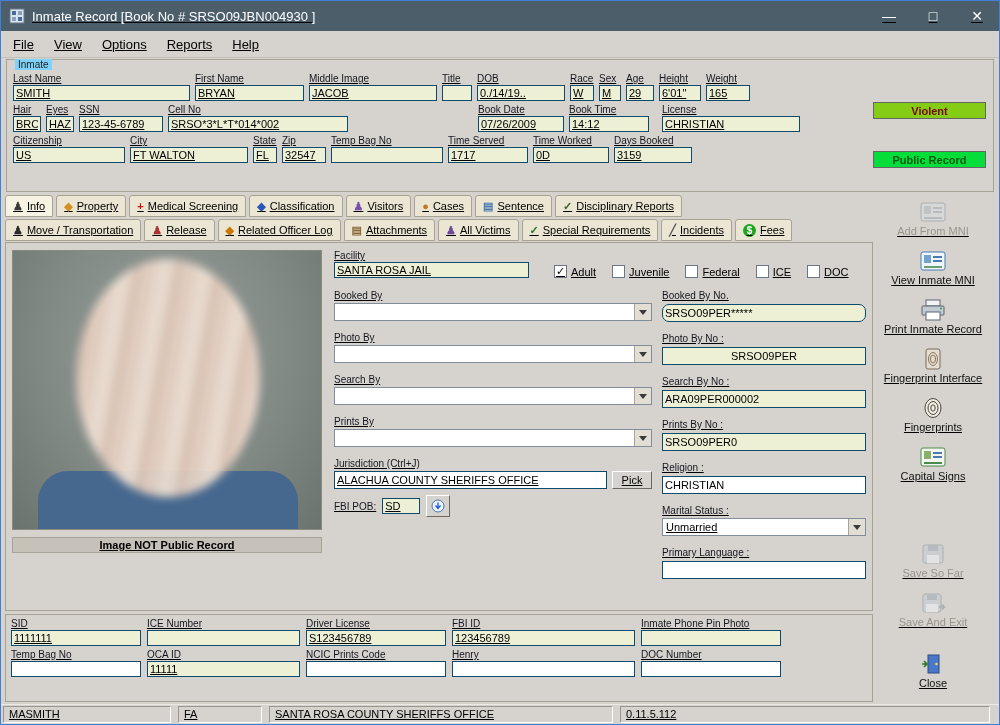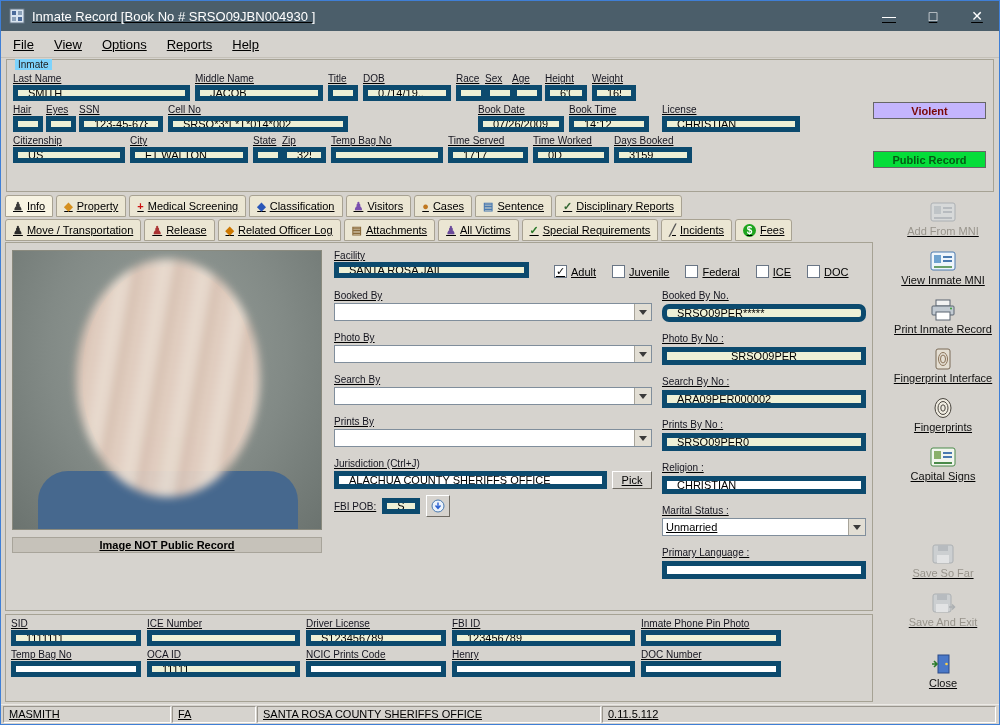--- a/index.html
+++ b/index.html
@@ -16,21 +16,21 @@
   
   .menubar { flex:0 0 27px; display:flex; align-items:center; font-size:13px; color:#000; padding-left:2px; border-bottom:1px solid #c4c0b8; background:#d6d3ce; }
   .mi { padding:4px 10px; }
 
   
   .groupbox { flex:0 0 133px; margin:1px 5px 2px; border:1px solid #a6a294; position:relative; padding:13px 4px 4px 6px; }
   .gb-label { position:absolute; top:-1px; left:8px; font-size:10px; background:#7dd3fc; padding:0 3px; color:#222; }
   .frow { display:flex; margin-bottom:3px; }
   .fld { display:flex; flex-direction:column; margin-right:5px; flex:0 0 auto; }
   .lbl { font-size:10px; color:#15151f; margin-bottom:1px; white-space:nowrap; }
-  .inp { height:16px; border:5px solid #0c4a6e; background:#eef0d6; font:11px "Liberation Sans",sans-serif; padding:0 10px; width:100%; }
+  .inp { height:16px; border:1px solid #0c4a6e; background:#eef0d6; font:11px "Liberation Sans",sans-serif; padding:0 2px; width:100%; }
   .inp.white { background:#ffffff; }
   .badge { position:absolute; right:7px; width:113px; height:17px; text-align:center; font-size:11px; font-weight:bold; line-height:16px; border:1px solid #666; }
   .badge.violent { top:42px; }
   .badge.public { top:91px; }
 
   
   .body { flex:1; display:flex; min-height:0; }
   .left { flex:0 0 876px; display:flex; flex-direction:column; min-height:0; }
 
   
@@ -72,31 +72,31 @@
   .fbirow .inp { width:38px; }
   .sq-btn { width:24px; height:22px; background:#d6d3ce; border:1px solid; border-color:#fff #6e6a62 #6e6a62 #fff; display:flex; align-items:center; justify-content:center; }
 
   
   .bottompanel { flex:0 0 88px; margin:3px 4px 2px; border:1px solid #a6a294; padding:3px 5px; }
   .brow { display:flex; margin-bottom:3px; }
   .bfld { display:flex; flex-direction:column; margin-right:6px; }
   .bw1{flex:0 0 130px} .bw2{flex:0 0 153px} .bw3{flex:0 0 140px} .bw4{flex:0 0 183px} .bw5{flex:0 0 140px}
 
   
-  .sidebar { flex:1; display:flex; flex-direction:column; align-items:flex-end; padding-top:5px; }
+  .sidebar { flex:1; display:flex; flex-direction:column; align-items:flex-start; padding-top:5px; }
   .sbtn { width:112px; min-height:46px; background:transparent; border:none; display:flex; flex-direction:column; align-items:center; font:11px "Liberation Sans",sans-serif; color:#111; margin-bottom:3px; padding:2px; text-align:center; }
   .sbtn span { margin-top:2px; line-height:1.15; }
   .sbtn.disabled { color:#98948c; }
   .sbtn.disabled svg { opacity:.7; }
   .gap-lg { margin-top:48px; }
   .gap-sm { margin-top:12px; }
 
   
   .statusbar { flex:0 0 20px; display:flex; font-size:11px; padding:1px 2px; border-top:1px solid #eceae6; background:#d6d3ce; }
-  .sb { border:1px solid; border-color:#9a968e #ffffff #ffffff #9a968e; margin-right:1px; padding:1px 5px; white-space:nowrap; overflow:hidden; }
+  .sb { border:1px solid; border-color:#9a968e #ffffff #ffffff #9a968e; margin-right:7px; padding:1px 5px; white-space:nowrap; overflow:hidden; }
   .sb1{flex:0 0 168px} .sb2{flex:0 0 84px} .sb3{flex:0 0 344px} .sb4{flex:1}
 </style>
 </head>
 <body>
 
 <div class="win">
 
   <div class="titlebar">
     <span class="tb-ic">
       <svg width="16" height="16">
@@ -122,22 +122,26 @@
   </div>
 
   <div class="groupbox">
     <span class="gb-label">Inmate</span>
 
     <div class="frow">
       <div class="fld" style="width:177px">
           <span class="lbl">Last Name</span>
           <input class="inp" value="SMITH" style="">
         </div>
+      <div class="fld" style="width:109px">
+          <span class="lbl">First Name</span>
+          <input class="inp" value="BRYAN" style="">
+        </div>
       <div class="fld" style="width:128px">
-          <span class="lbl">Middle Name</span>
+          <span class="lbl">Middle Image</span>
           <input class="inp" value="JACOB" style="">
         </div>
       <div class="fld" style="width:30px">
           <span class="lbl">Title</span>
           <input class="inp" value="" style="">
         </div>
       <div class="fld" style="width:88px">
           <span class="lbl">DOB</span>
           <input class="inp" value="0./14/19.." style="">
         </div>
@@ -222,21 +226,21 @@
       <div class="fld" style="width:76px">
           <span class="lbl">Time Worked</span>
           <input class="inp" value="0D" style="">
         </div>
       <div class="fld" style="width:78px">
           <span class="lbl">Days Booked</span>
           <input class="inp" value="3159" style="">
         </div>
     </div>
 
-    <div class="badge violent" style="background: #c4b5fd; color: rgb(122, 7, 7);">Violent</div>
+    <div class="badge violent" style="background: #84cc16; color: rgb(122, 7, 7);">Violent</div>
     <div class="badge public" style="background: rgb(5, 221, 58); color: rgb(4, 90, 20);">Public Record</div>
   </div>
 
   <div class="body">
     <div class="left">
 
       <div class="tabs">
         <div class="tab active">
             <span class="ticon" style="color: rgb(58, 58, 58);">♟</span>
             <span>Info</span>

